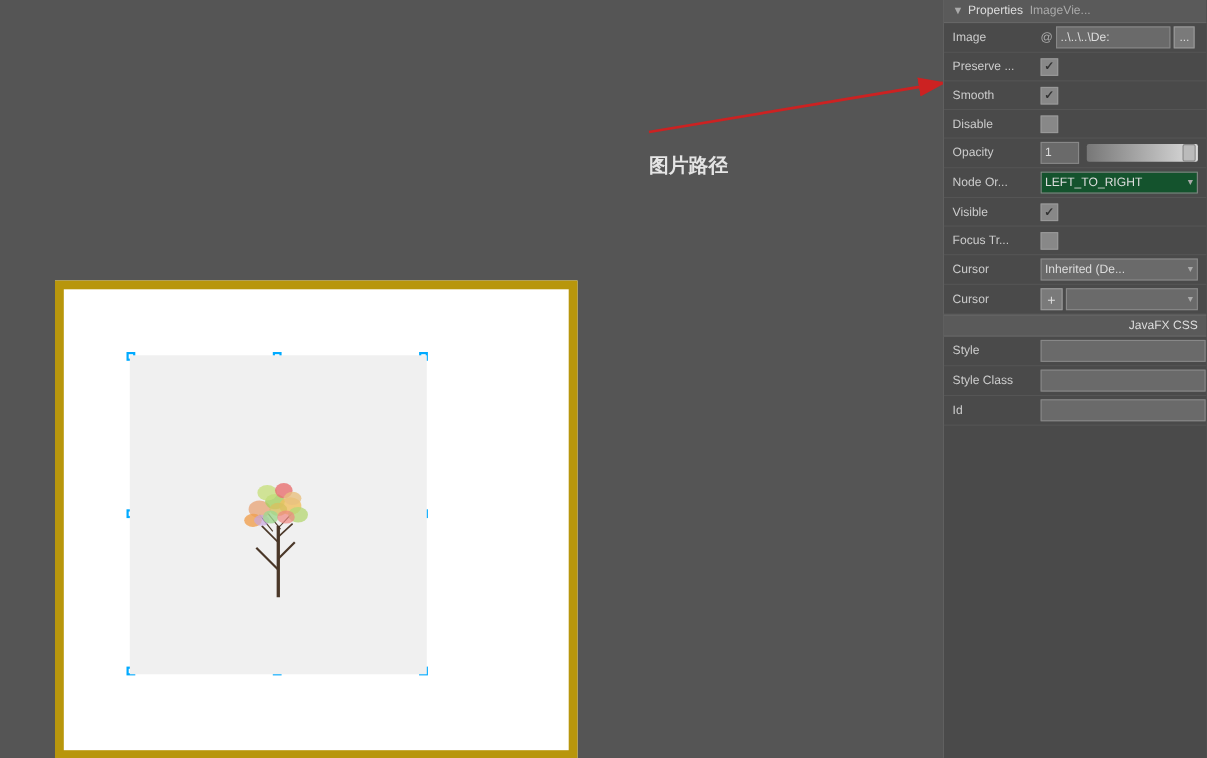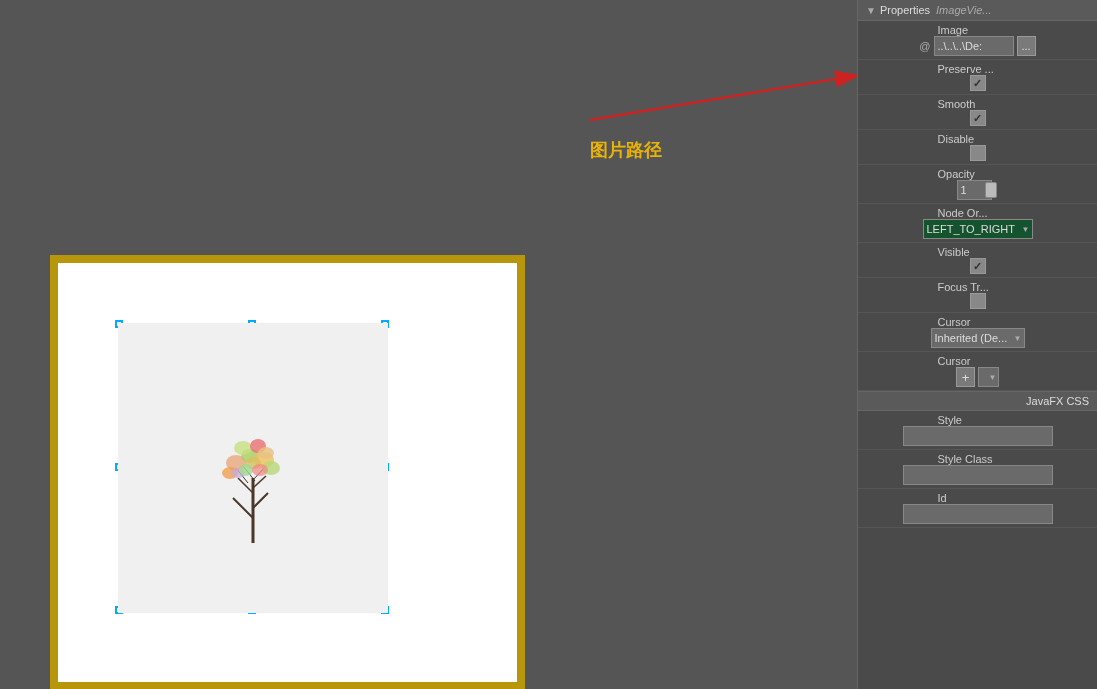--- a/index.html
+++ b/index.html
@@ -18,21 +18,21 @@
       flex: 1;
       background: #555555;
       position: relative;
       overflow: hidden;
     }
 
     .annotation-text {
       position: absolute;
       top: 138px;
       left: 590px;
-      color: #eab308;
+      color: #e5e5e5;
       font-size: 18px;
       font-weight: bold;
     }
 
     
     .arrow-svg {
       position: absolute;
       top: 60px;
       left: 580px;
       pointer-events: none;
@@ -139,21 +139,20 @@
       border-bottom: 1px solid #666;
       border-top: 1px solid #666;
     }
 
     .property-row {
       display: flex;
       align-items: center;
       padding: 3px 8px;
       border-bottom: 1px solid #555;
       min-height: 26px;
-      flex-direction: column;
     }
 
     .property-label {
       color: #ccc;
       font-size: 11px;
       width: 80px;
       flex-shrink: 0;
     }
 
     .property-value {
@@ -171,21 +170,21 @@
     .text-input {
       background: #6a6a6a;
       border: 1px solid #888;
       color: #ddd;
       font-size: 11px;
       padding: 1px 3px;
       height: 20px;
     }
 
     .text-input-path {
-      width: 80px;
+      width: 104px;
     }
 
     .btn-browse {
       background: #7a7a7a;
       border: 1px solid #999;
       color: #ddd;
       font-size: 11px;
       padding: 1px 4px;
       cursor: pointer;
       height: 20px;
@@ -425,21 +424,21 @@
       </svg>
     </div>
   </div>
 </div>
 
 <div class="properties-panel">
 
   <div class="panel-header">
     <span class="chevron">▼</span>
     <span>Properties</span>
-    <span style="color:#aaa; margin-left:2px;font-style:italic;">ImageVie...</span>
+    <span style="color:#aaa; margin-left:2px;">ImageVie...</span>
   </div>
 
 
   <div class="property-row">
     <div class="property-label">Image</div>
     <div class="property-value">
       <span class="at-sign">@</span>
       <input type="text" class="text-input text-input-path" value="..\..\..\De:" style="">
       <button class="btn-browse">...</button>
     </div>

